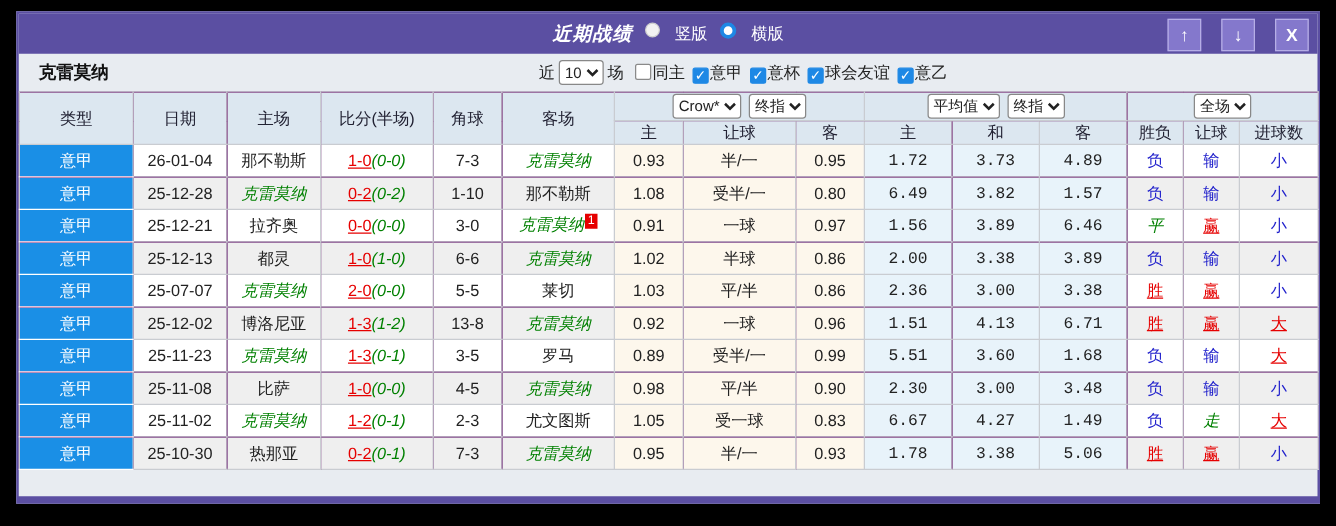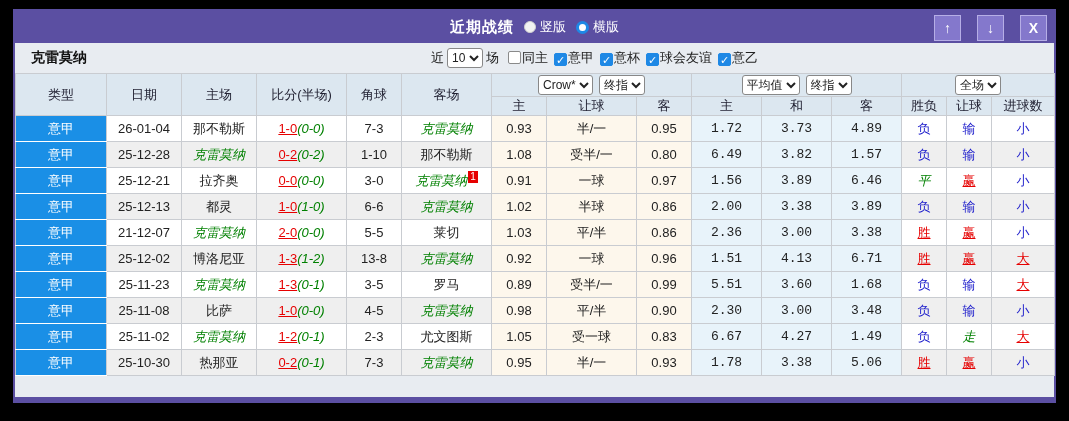--- a/index.html
+++ b/index.html
@@ -2,22 +2,22 @@
 <html><head>
 <meta charset="utf-8">
 <style>
   html,body{margin:0;padding:0;width:1069px;height:421px;overflow:hidden;background:#000;
     font-family:"Liberation Sans","DejaVu Sans",sans-serif;}
   .window{position:absolute;left:13px;top:9px;width:1043px;height:394px;box-sizing:border-box;
     background:#e8ecf1;border:2px solid #5b4fa2;border-bottom-width:6px;}
   
   .titlebar{height:32px;background:#5b4fa2;position:relative;display:flex;align-items:center;justify-content:center;}
   .title-group{display:flex;align-items:center;gap:10px;}
-  .page-title{color:#fff;font-weight:bold;font-size:15px;letter-spacing:1px;}
-  .radio-opt{display:flex;align-items:center;gap:4px;color:#fff;font-size:13px;cursor:default;font-family:Liberation Mono, monospace;}
+  .page-title{color:#fff;font-weight:bold;font-size:15px;letter-spacing:1px;font-style:italic;}
+  .radio-opt{display:flex;gap:12px;color:#fff;font-size:13px;cursor:default;font-family:Liberation Mono, monospace;}
   .radio-dot{width:12px;height:12px;border-radius:50%;background:#f2f2f2;border:1px solid #cfcfcf;box-sizing:border-box;}
   .radio-dot.sel{background:#fff;border:3px solid #1e88e5;width:13px;height:13px;}
   .win-btns{position:absolute;right:7px;top:4px;display:flex;gap:16px;}
   .win-btn{width:25px;height:24px;background:#8478cc;border:1px solid #b6aee6;color:#fff;
     display:flex;align-items:center;justify-content:center;font-size:14px;font-weight:bold;cursor:pointer;}
   
   .filterbar{height:30px;display:flex;align-items:center;justify-content:center;position:relative;font-size:13px;color:#222;}
   .team-name{position:absolute;left:16px;font-weight:bold;font-size:14px;color:#111;}
   .controls{display:flex;align-items:center;gap:3px;margin-left:120px;}
   select{font-size:12px;height:20px;border:1px solid #888;border-radius:3px;background:#fff;color:#222;}
@@ -211,21 +211,21 @@
     <td class="crow-bg">0.86</td>
     <td class="avg-bg">2.00</td>
     <td class="avg-bg">3.38</td>
     <td class="avg-bg">3.89</td>
     <td class="rowbg t-blue">负</td>
     <td class="rowbg t-blue">输</td>
     <td class="rowbg t-blue">小</td>
   </tr>
         <tr class="">
     <td class="league-cell">意甲</td>
-    <td class="rowbg">21-12-07</td>
+    <td class="rowbg">25-07-07</td>
     <td class="rowbg"><span class="t-green">克雷莫纳</span></td>
     <td class="rowbg"><span class="t-red">2-0</span><span class="t-green">(0-0)</span></td>
     <td class="rowbg">5-5</td>
     <td class="rowbg"><span class="">莱切</span></td>
     <td class="crow-bg">1.03</td>
     <td class="crow-bg">平/半</td>
     <td class="crow-bg">0.86</td>
     <td class="avg-bg">2.36</td>
     <td class="avg-bg">3.00</td>
     <td class="avg-bg">3.38</td>

